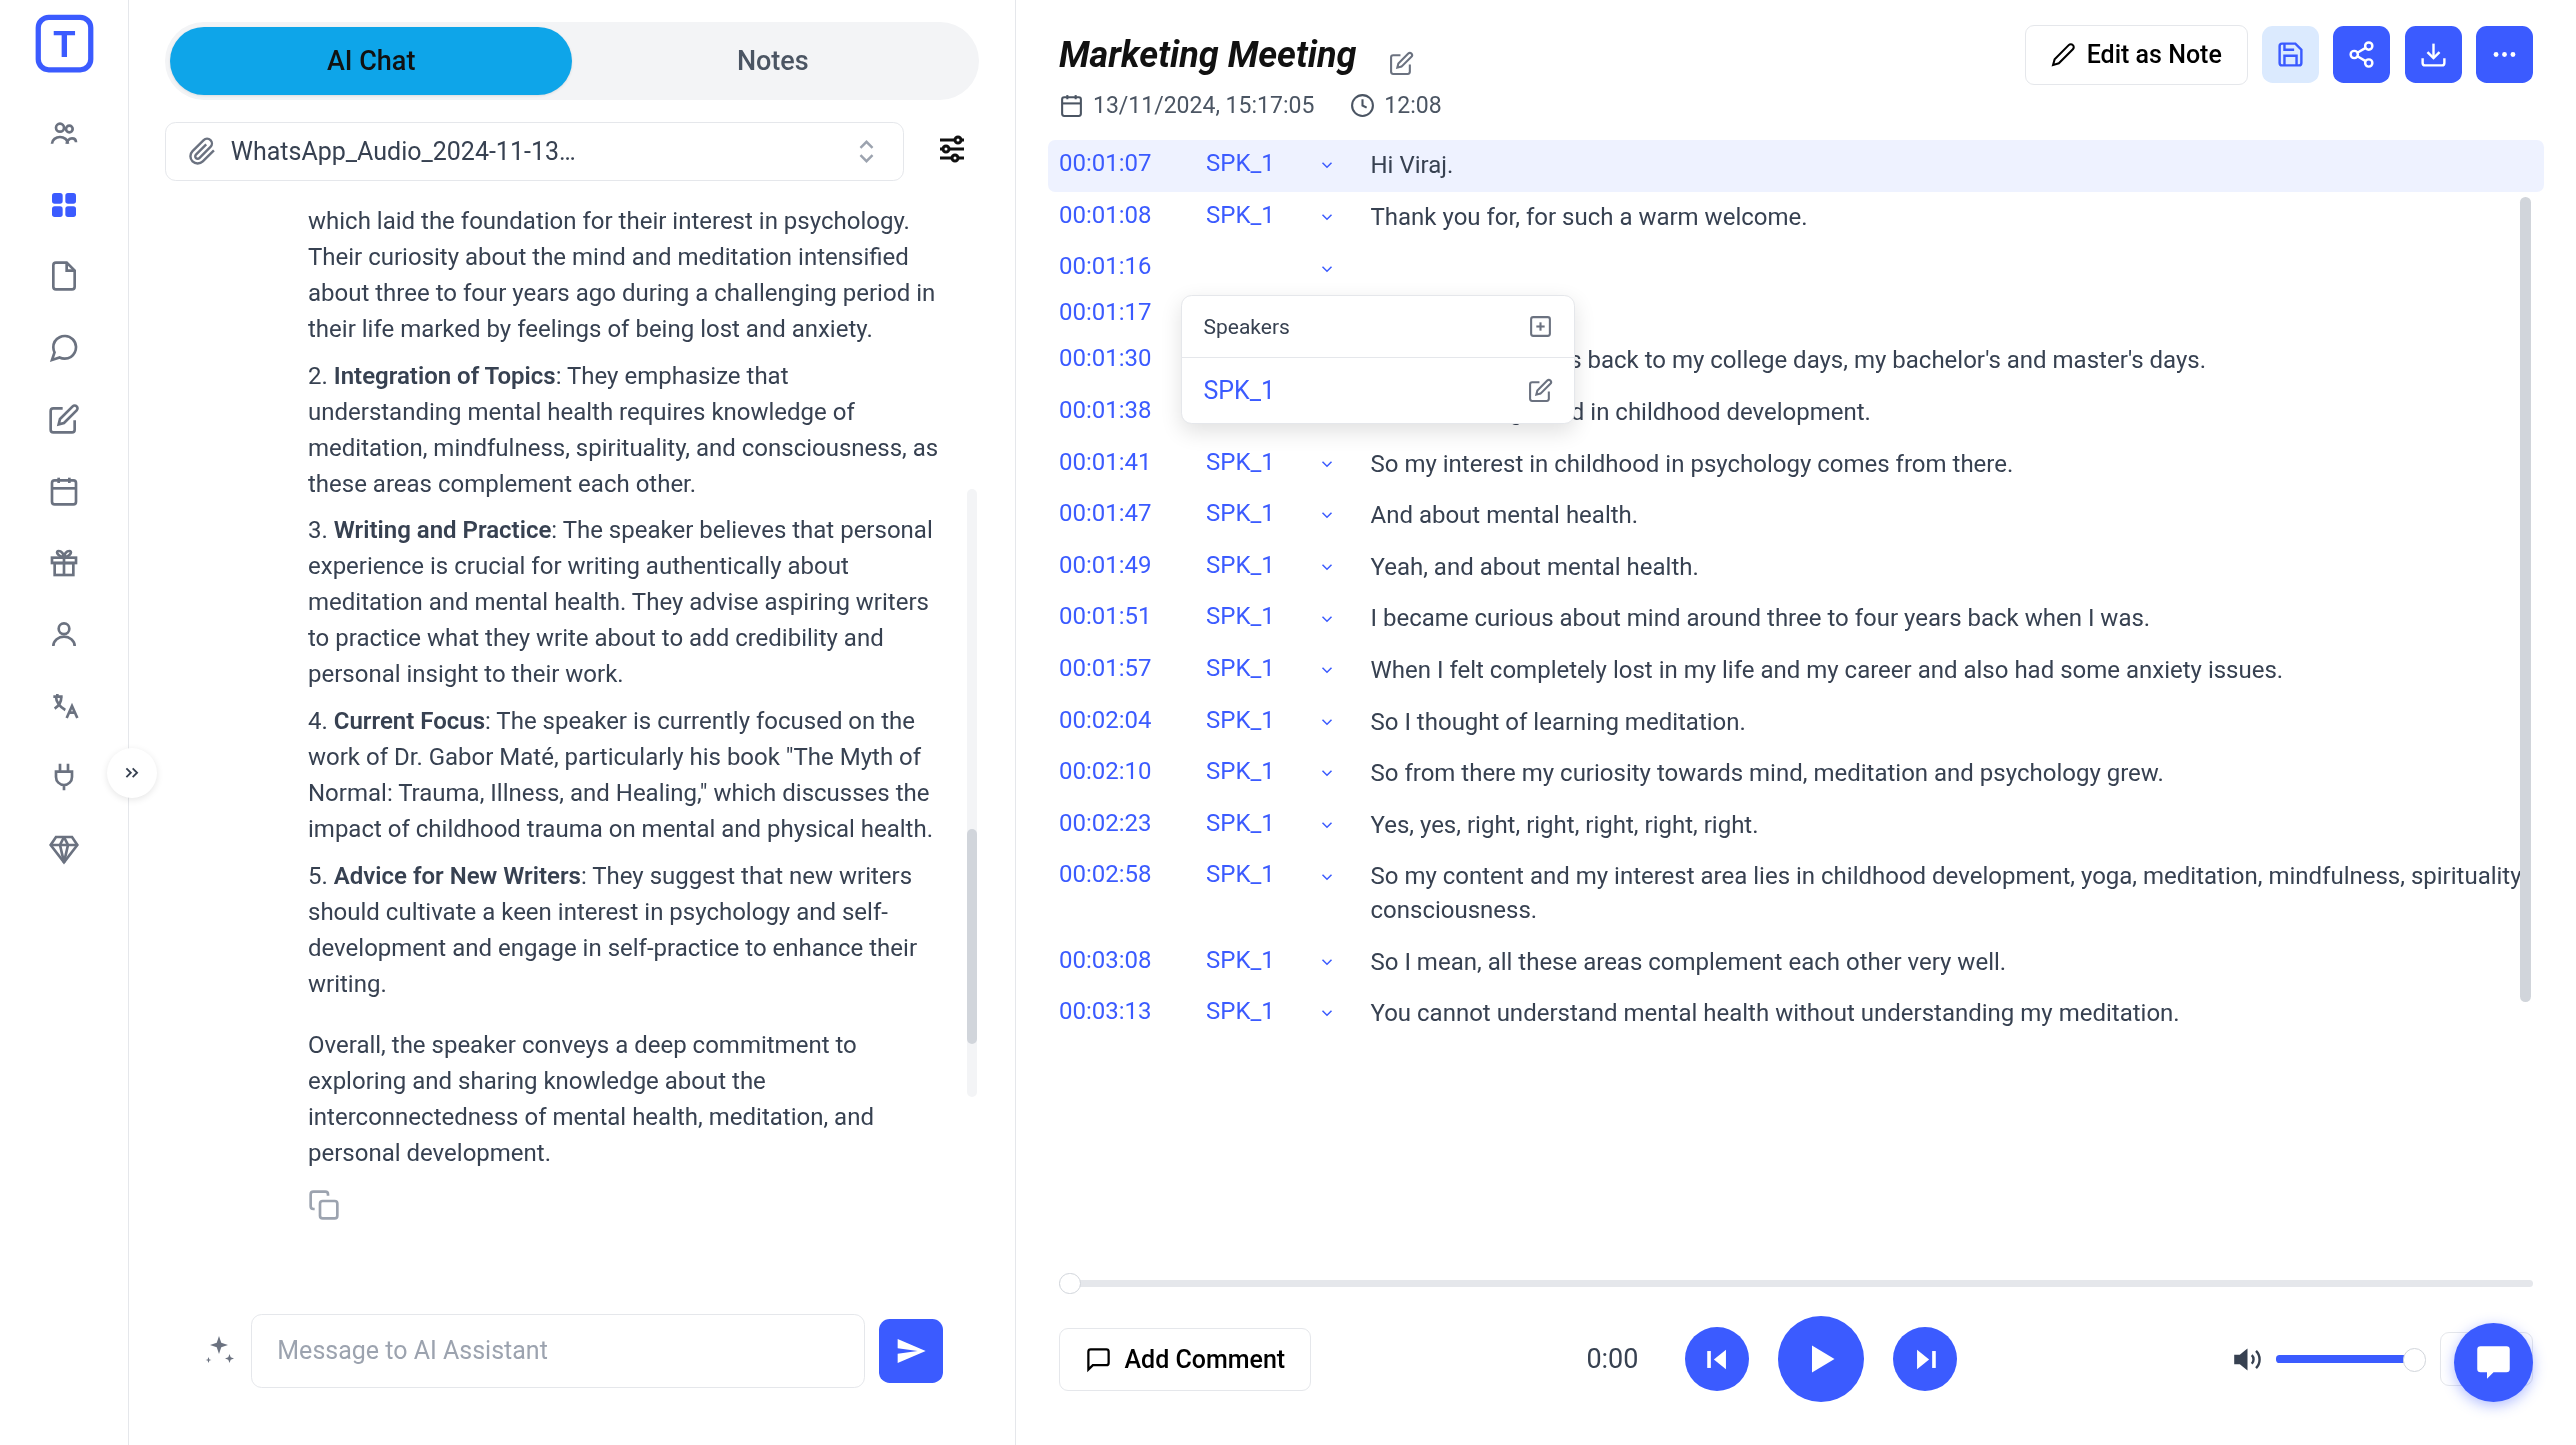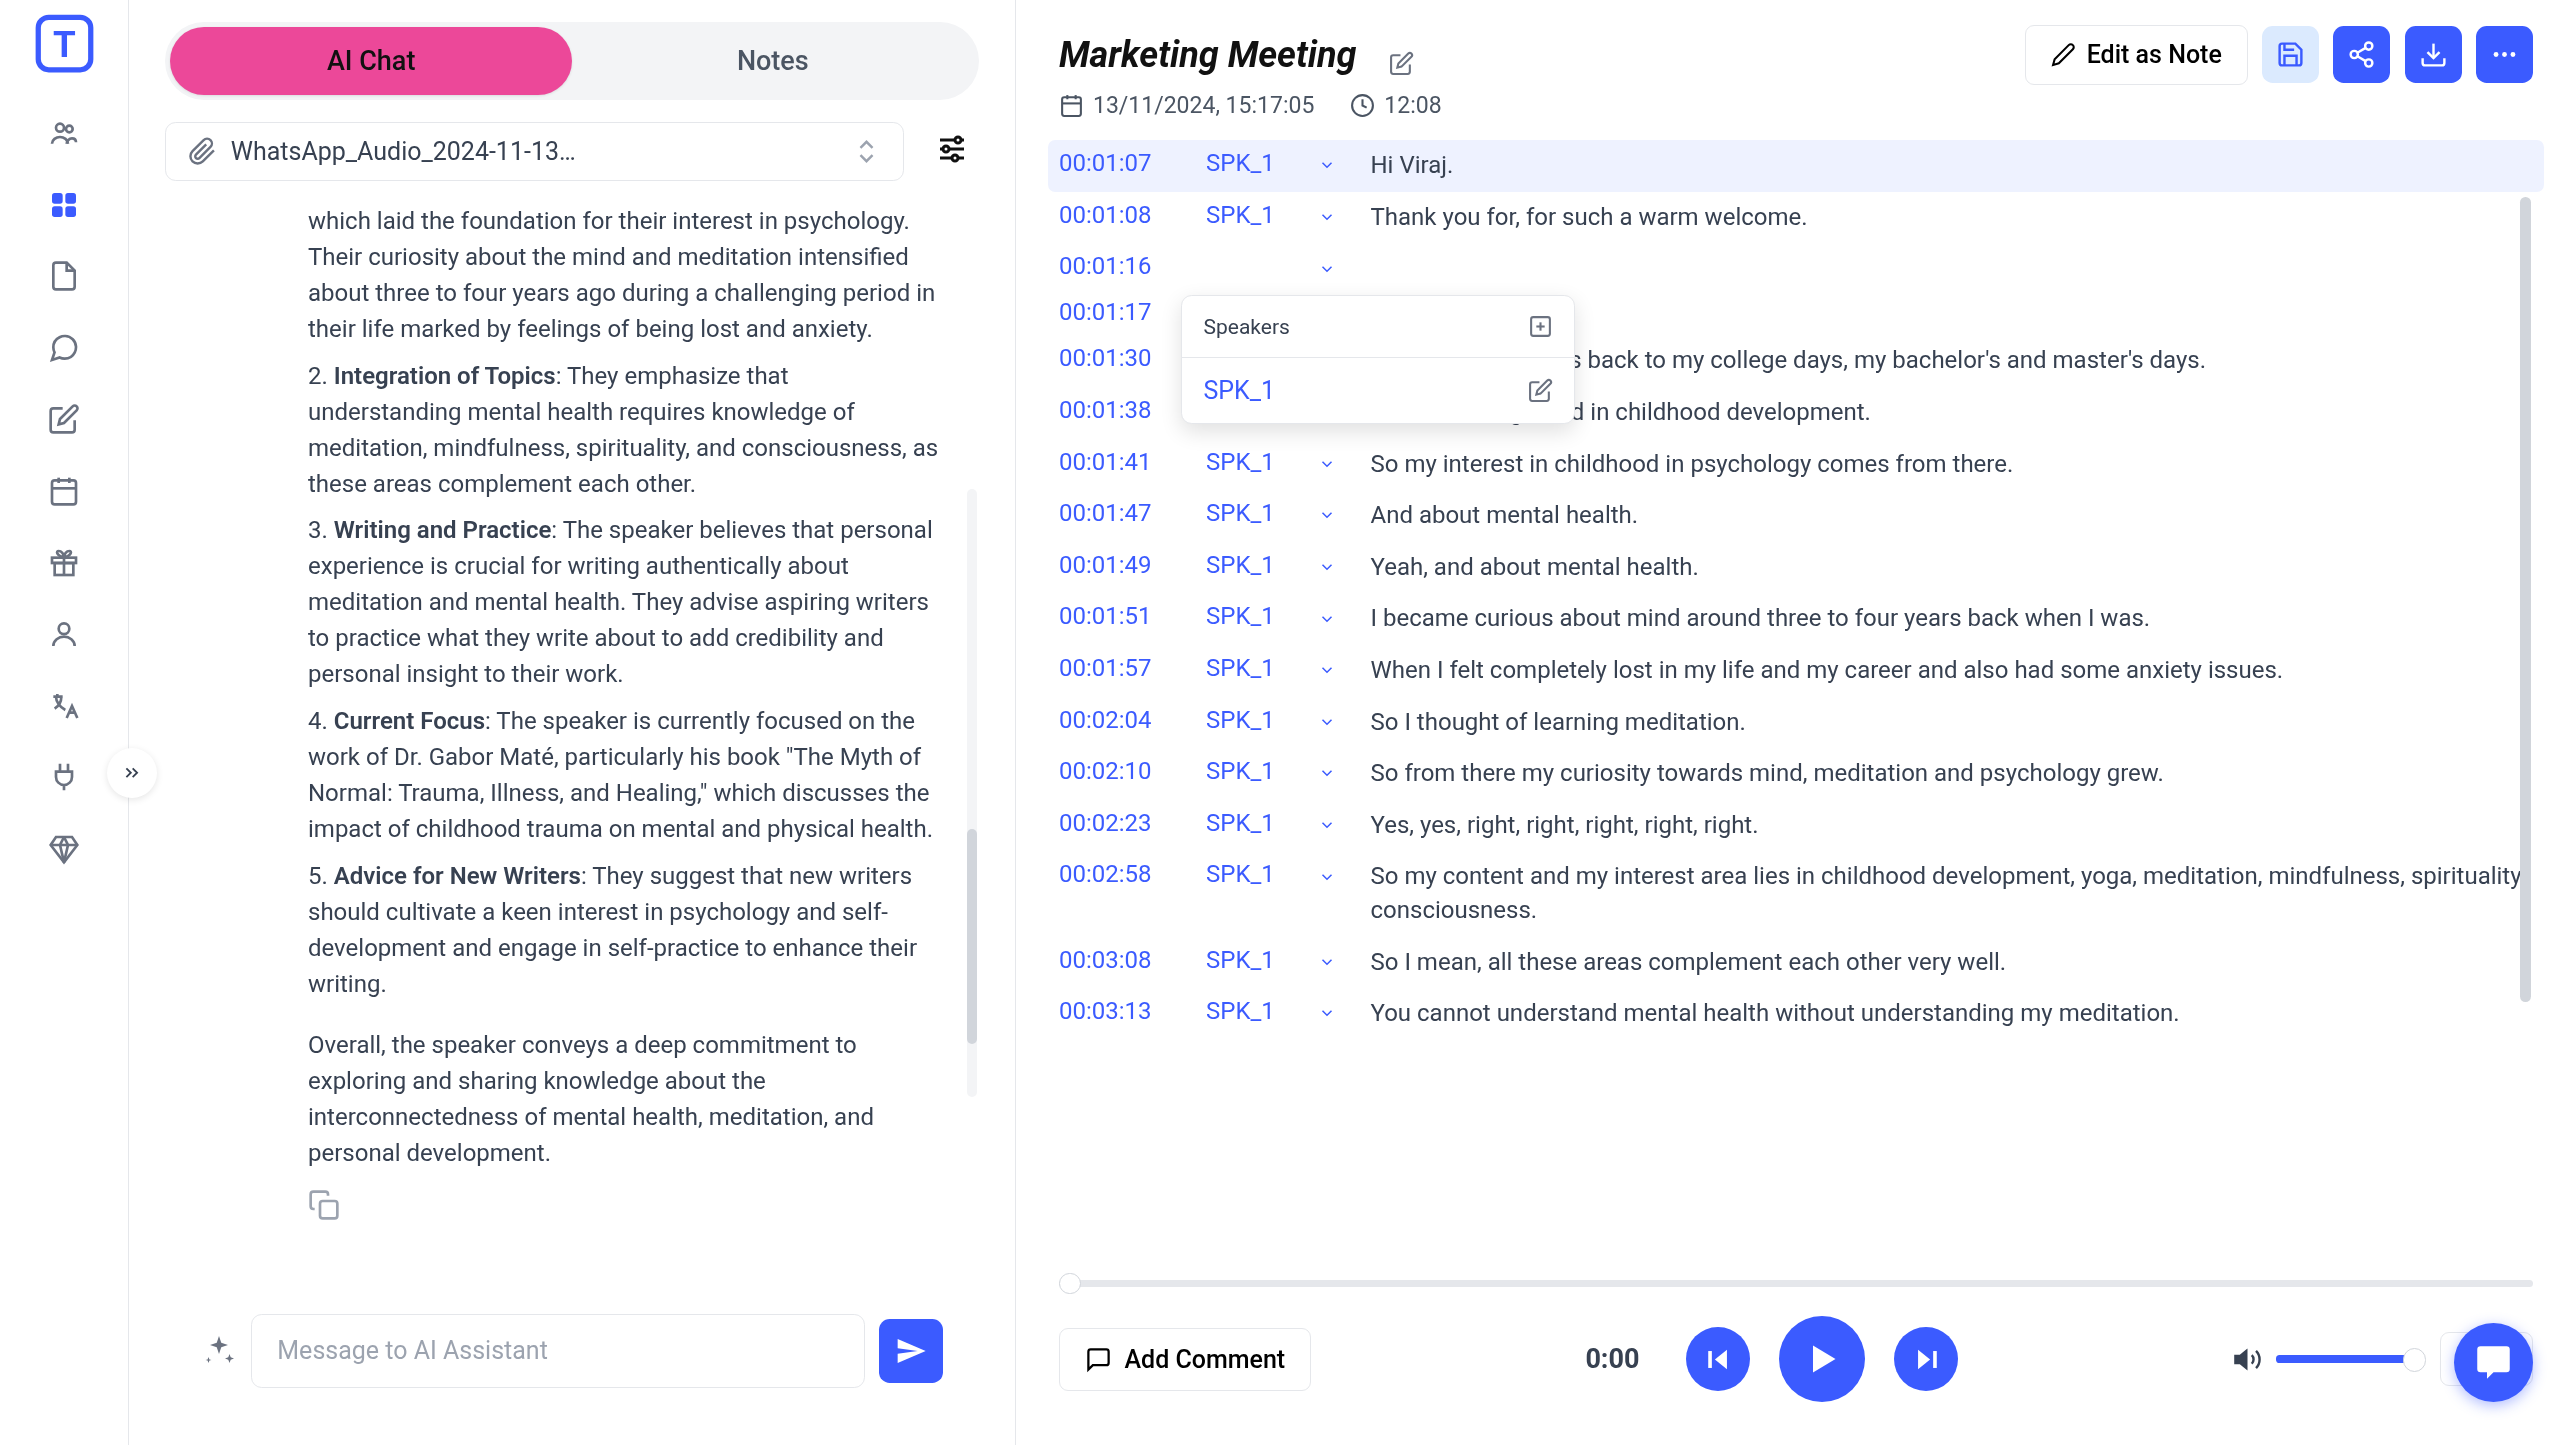--- a/index.html
+++ b/index.html
@@ -8,21 +8,21 @@
 .sidebar-nav { width: 129px; background: #fff; border-right: 0.9px solid #e5e7eb; display: flex; flex-direction: column; align-items: center; padding-top: 7.2px; }
 .logo { width: 72px; height: 72px; margin-bottom: 18px; display: flex; align-items: center; justify-content: center; }
 .logo svg { width: 63px; height: 63px; }
 .nav-icon { width: 43px; height: 43px; margin: 14.3px 0; display: flex; align-items: center; justify-content: center; color: #6b7280; cursor: pointer; }
 .nav-icon.active { color: #3b5bff; }
 .nav-icon svg { width: 32px; height: 32px; }
 .expand-btn { position: absolute; left: 107px; top: 748px; width: 50px; height: 50px; background: #fff; border-radius: 50%; box-shadow: 0 1.8px 7.2px rgba(0,0,0,0.1); display: flex; align-items: center; justify-content: center; cursor: pointer; z-index: 10; }
 .left-panel { width: 887px; border-right: 0.9px solid #e5e7eb; display: flex; flex-direction: column; padding: 21.5px 36px; }
 .pill-tabs { display: flex; background: #f3f4f6; border-radius: 894px; padding: 5.4px; margin-bottom: 21.5px; }
 .pill-tab { flex: 1; text-align: center; padding: 18px; border-radius: 894px; font-size: 27px; font-weight: 500; cursor: pointer; color: #4b5563; }
-.pill-tab.active { background: #ec4899; color: #111; box-shadow: 0 0.9px 2.7px rgba(0,0,0,0.1); }
+.pill-tab.active { background: #0ea5e9; color: #111; box-shadow: 0 0.9px 2.7px rgba(0,0,0,0.1); }
 .file-row { display: flex; gap: 21.5px; margin-bottom: 21.5px; }
 .file-picker { flex: 1; display: flex; align-items: center; gap: 14.3px; padding: 14.3px 21.5px; border: 0.9px solid #e5e7eb; border-radius: 10.7px; font-size: 25px; color: #374151; }
 .file-picker svg { width: 29px; height: 29px; color: #6b7280; }
 .filter-btn { width: 54px; height: 54px; display: flex; align-items: center; justify-content: center; color: #111; cursor: pointer; }
 .filter-btn svg { width: 36px; height: 36px; }
 .chat-content { flex: 1; overflow-y: auto; padding: 0 36px 0 143px; font-size: 24px; line-height: 1.5; color: #374151; position: relative; }
 .scrollbar-track { position: absolute; right: 1.8px; top: 286px; width: 10.7px; height: 608px; background: #f3f4f6; border-radius: 5.4px; }
 .scrollbar-thumb { position: absolute; right: 1.8px; top: 626px; width: 10.7px; height: 215px; background: #d1d5db; border-radius: 5.4px; }
 .chat-content p { margin-bottom: 10.7px; }
 .chat-content .item-num { font-weight: 400; }
@@ -59,21 +59,21 @@
 .popup-header { display: flex; justify-content: space-between; align-items: center; padding: 18px 21.5px; border-bottom: 0.9px solid #e5e7eb; font-size: 21px; color: #374151; }
 .popup-header svg { width: 25px; height: 25px; color: #6b7280; cursor: pointer; }
 .popup-item { display: flex; justify-content: space-between; align-items: center; padding: 18px 21.5px; font-size: 25px; color: #3b5bff; }
 .popup-item svg { width: 25px; height: 25px; color: #6b7280; cursor: pointer; }
 .player { border-top: 0.9px solid transparent; padding: 21.5px 43px 43px; }
 .progress-bar { width: 100%; height: 7.2px; background: #e5e7eb; border-radius: 3.6px; position: relative; margin-bottom: 29px; }
 .progress-thumb { position: absolute; left: 0; top: -7.2px; width: 21.5px; height: 21.5px; background: #fff; border: 1.8px solid #d1d5db; border-radius: 50%; }
 .player-controls { display: flex; align-items: center; justify-content: space-between; }
 .add-comment-btn { display: flex; align-items: center; gap: 12.5px; padding: 16px 25px; border: 0.9px solid #e5e7eb; border-radius: 9px; font-size: 25px; font-weight: 500; cursor: pointer; }
 .center-controls { display: flex; align-items: center; gap: 29px; }
-.time-display { font-size: 27px; font-weight: 700; color: #374151; margin-right: 18px; }
+.time-display { font-size: 27px; font-weight: 400; color: #374151; margin-right: 18px; }
 .ctrl-btn { width: 64px; height: 64px; border-radius: 50%; background: #3b5bff; display: flex; align-items: center; justify-content: center; cursor: pointer; }
 .ctrl-btn.play { width: 86px; height: 86px; }
 .ctrl-btn svg { width: 29px; height: 29px; color: #fff; }
 .ctrl-btn.play svg { width: 36px; height: 36px; }
 .right-controls { display: flex; align-items: center; gap: 21.5px; }
 .volume-group { display: flex; align-items: center; gap: 14.3px; }
 .volume-slider { width: 143px; height: 7.2px; background: #3b5bff; border-radius: 3.6px; position: relative; }
 .volume-slider::after { content: ''; position: absolute; right: -7.2px; top: -7.2px; width: 21.5px; height: 21.5px; background: #fff; border: 1.8px solid #d1d5db; border-radius: 50%; }
 .speed-select { display: flex; align-items: center; gap: 7.2px; padding: 12.5px 21.5px; border: 0.9px solid #e5e7eb; border-radius: 9px; font-size: 23px; cursor: pointer; }
 .chat-fab { position: fixed; right: 43px; bottom: 43px; width: 79px; height: 79px; border-radius: 50%; background: #3b5bff; display: flex; align-items: center; justify-content: center; cursor: pointer; box-shadow: 0 3.6px 14.3px rgba(59,91,255,0.4); }

